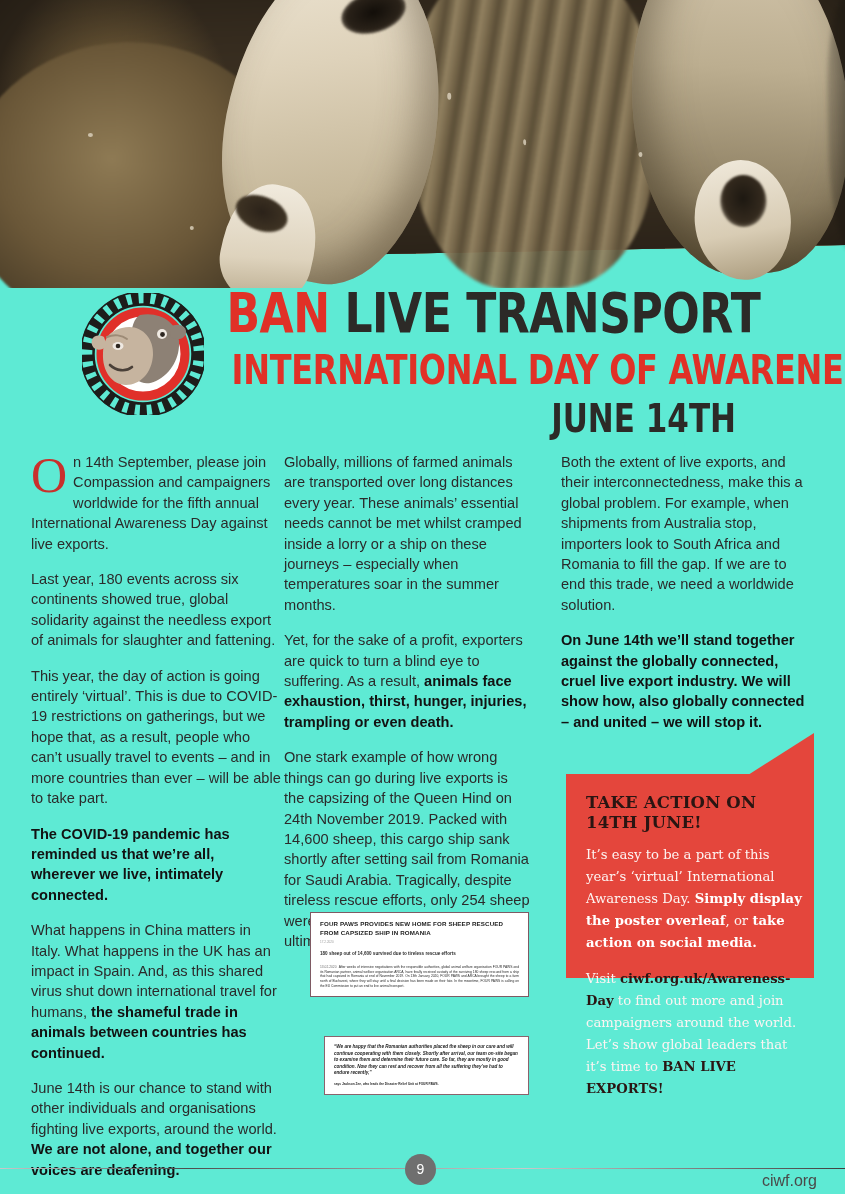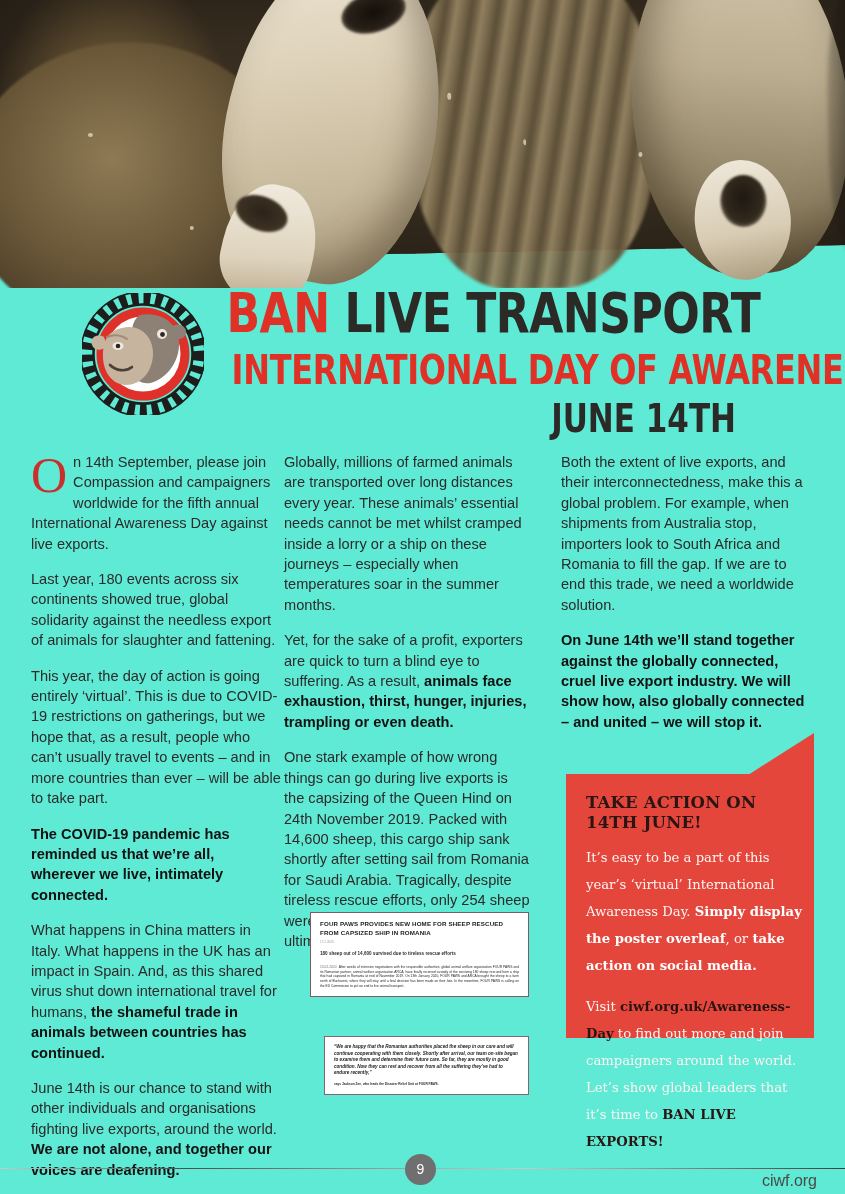--- a/index.html
+++ b/index.html
@@ -185,32 +185,32 @@
   }
 
   
   .action-wrap{
     position:absolute; left:566px; top:733px; width:248px; height:305px;
   }
   .action-flag{
     position:absolute; right:0; top:0; width:66px; height:42px;
   }
   .action-box{
-    position:absolute; left:0; top:41px; width:248px; height:264px;
+    position:absolute; left:0; top:41px; width:248px; height:204px;
     background:#e4463c; padding:19px 9px 0 20px;
   }
   .act-title{
     font-family:"DejaVu Serif", serif;
     font-weight:bold; font-size:16.5px; line-height:20px;
     color:#2a1512; letter-spacing:.2px; text-transform:uppercase;
     margin-bottom:11px;
   }
   .act-p{
     font-family:"DejaVu Serif", serif;
-    font-size:13.2px; line-height:27px; color:#fdf4f2;
+    font-size:13.2px; line-height:22px; color:#fdf4f2;
     margin-bottom:14px;
   }
   .act-p b{ color:#2a1512; font-weight:bold; }
   .act-p .wht-b{ color:#ffffff; font-weight:bold; }
 
   
   .footer{ position:absolute; left:0; top:1150px; width:845px; height:44px; }
   .rule{
     position:absolute; left:0; top:18px; width:845px; height:1px;
     background:linear-gradient(90deg,#c9c9c9 0%,#4d4d4d 22%,#9a9a9a 45%,#c9c9c9 62%,#6a6a6a 88%,#3f3f3f 100%);

